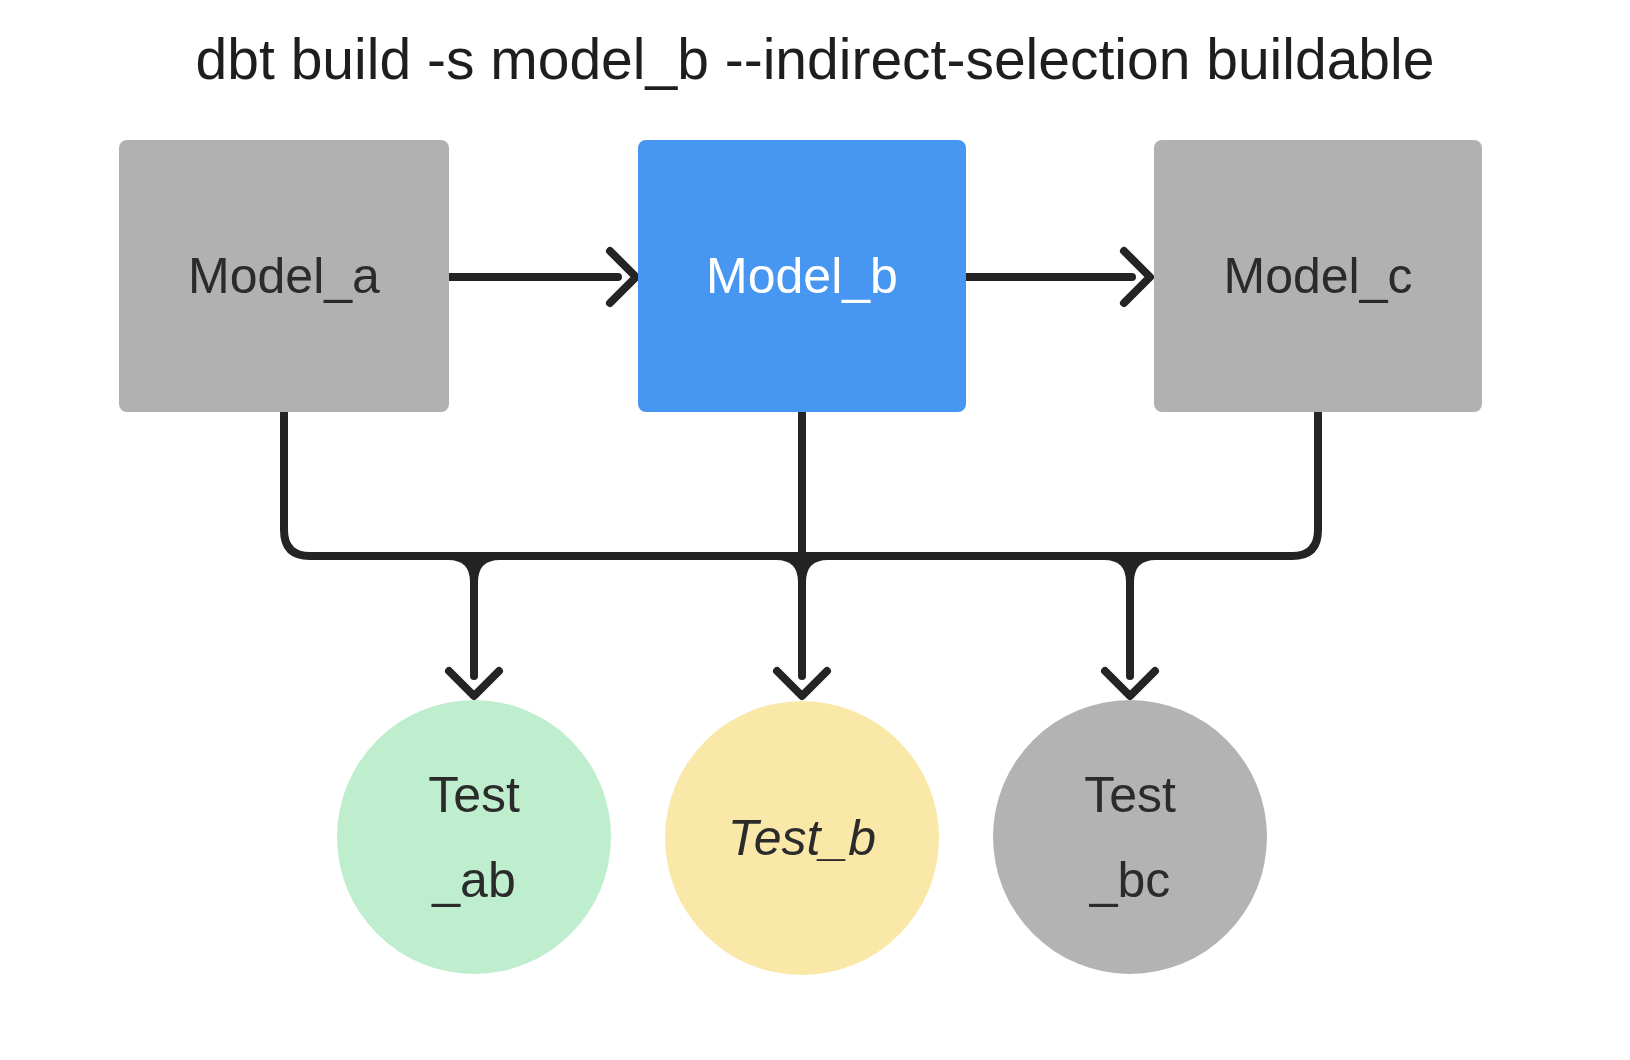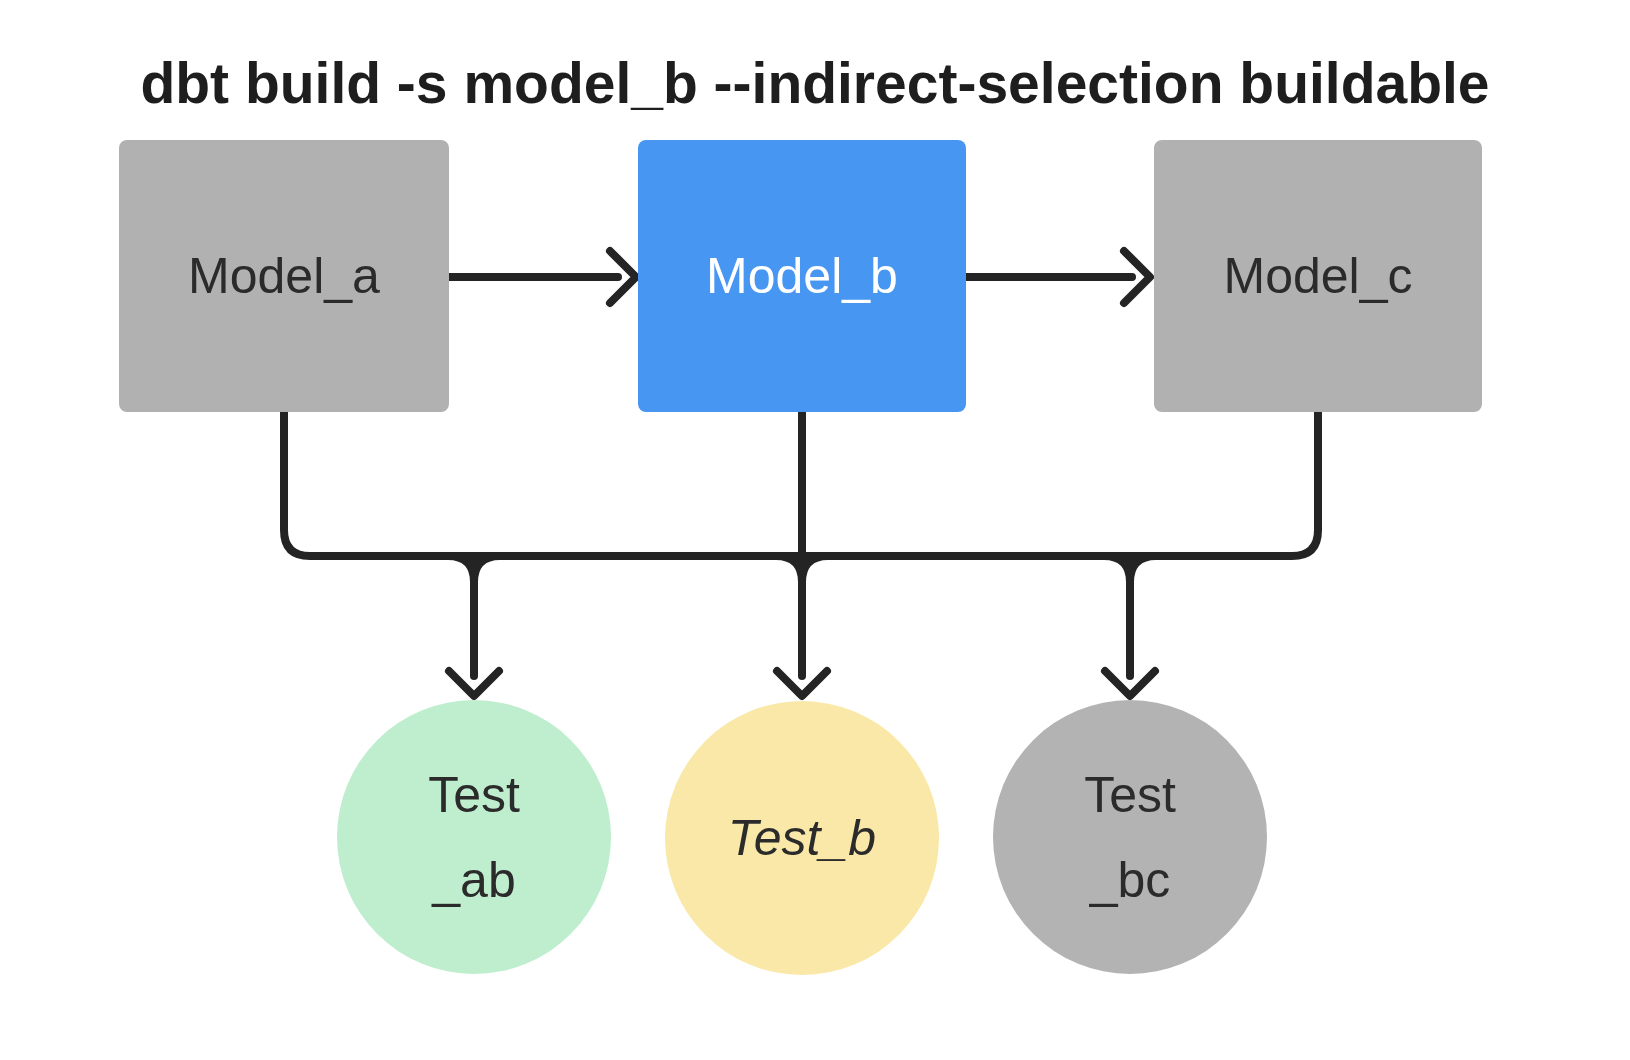--- a/index.html
+++ b/index.html
@@ -22,24 +22,23 @@
     height: 1060px;
     background: var(--color-background);
     overflow: hidden;
     font-family: "Liberation Sans", sans-serif;
   }
   .title {
     position: absolute;
     left: 0; right: 0; top: 26px;
     text-align: center;
     font-size: 57px;
-    font-weight: 700;
+    font-weight: 400;
     letter-spacing: 0px;
     color: var(--color-title-color);
-    margin-top: 24px;
   }
   .edges-layer {
     position: absolute;
     left: 0; top: 0;
     width: 1630px; height: 1060px;
   }
   .edges-layer path {
     fill: none;
     stroke: var(--color-line);
     stroke-width: 8;

